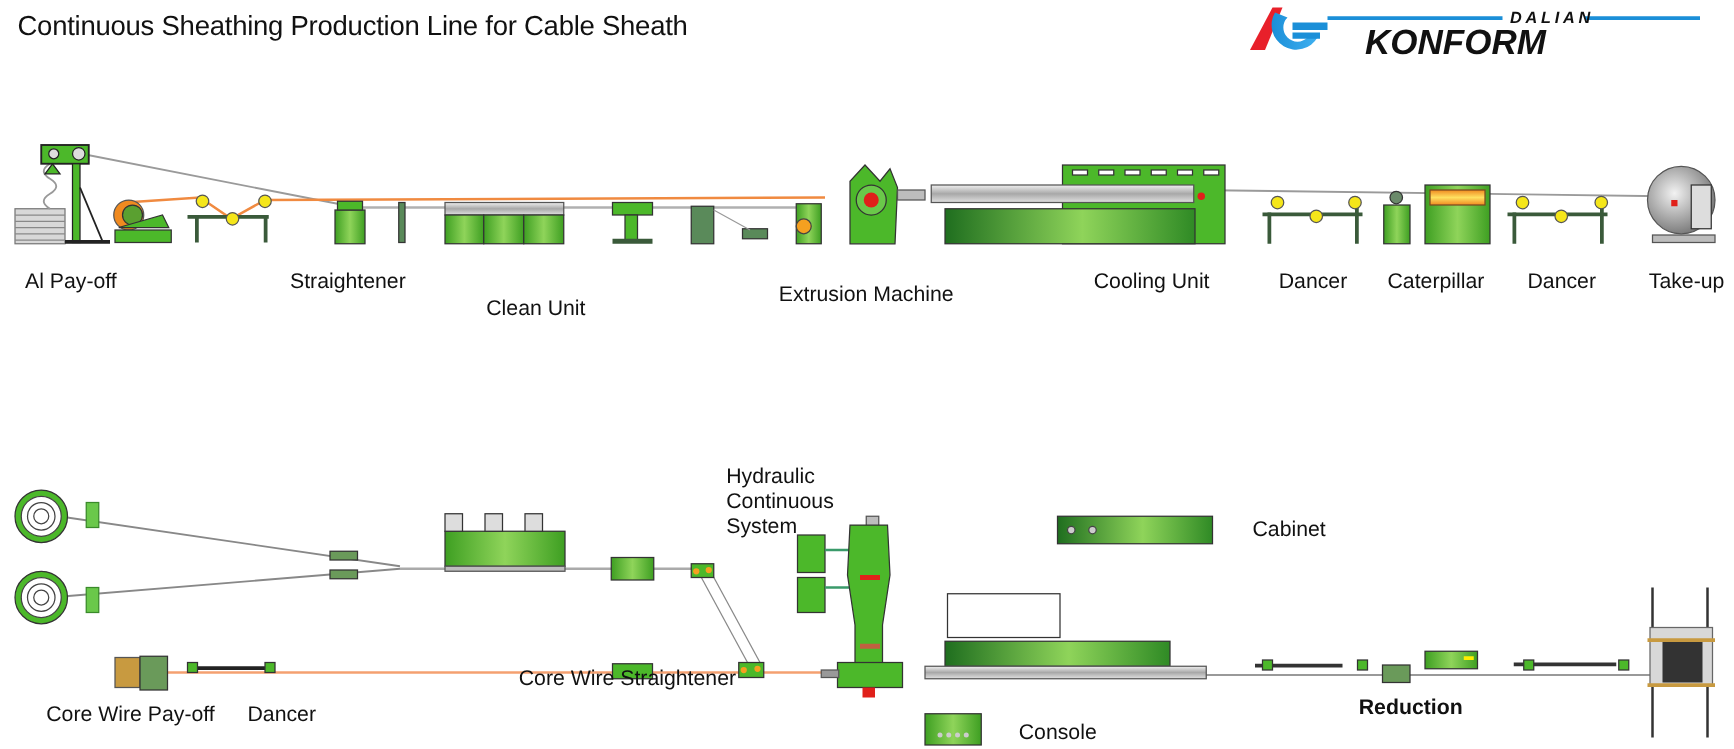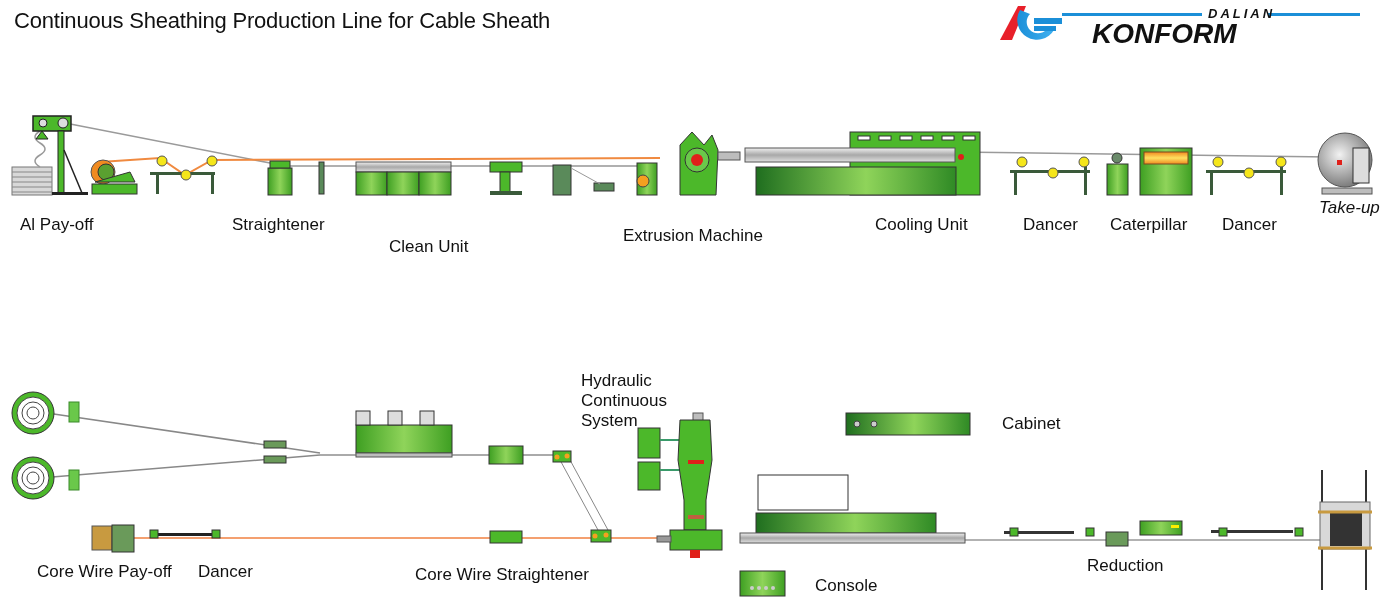--- a/index.html
+++ b/index.html
@@ -283,25 +283,25 @@
 </svg>
 
 <div class="lbl" style="left:20px; top:215px;">Al Pay-off</div>
 <div class="lbl" style="left:232px; top:215px;">Straightener</div>
 <div class="lbl" style="left:389px; top:215px;margin-top:22px;">Clean Unit</div>
 <div class="lbl" style="left:623px; top:226px;">Extrusion Machine</div>
 <div class="lbl" style="left:851px; top:215px;margin-left:24px;">Cooling Unit</div>
 <div class="lbl" style="left:1023px; top:215px;">Dancer</div>
 <div class="lbl" style="left:1110px; top:215px;">Caterpillar</div>
 <div class="lbl" style="left:1222px; top:215px;">Dancer</div>
-<div class="lbl" style="left:1319px; top:198px;font-style:italic;">Take-up</div>
+<div class="lbl" style="left:1319px; top:215px;">Take-up</div>
 
 <div class="lbl" style="left:37px; top:562px;">Core Wire Pay-off</div>
 <div class="lbl" style="left:198px; top:562px;">Dancer</div>
-<div class="lbl" style="left:415px; top:565px;">Core Wire Straightener</div>
+<div class="lbl" style="left:415px; top:533px;">Core Wire Straightener</div>
 <div class="lbl" style="left:553px; top:371px; line-height:20px;margin-left:28px;">
   <div>Hydraulic</div>
   <div>Continuous</div>
   <div>System</div>
 </div>
 <div class="lbl" style="left:1002px; top:414px;">Cabinet</div>
 <div class="lbl" style="left:815px; top:576px;">Console</div>
-<div class="lbl" style="left:1087px; top:556px;">Reduction</div>
+<div class="lbl" style="left:1087px; top:556px;font-weight:bold;">Reduction</div>
 
 </body></html>

